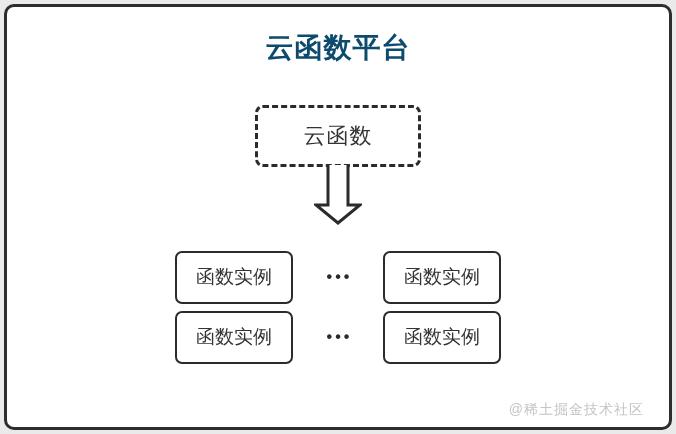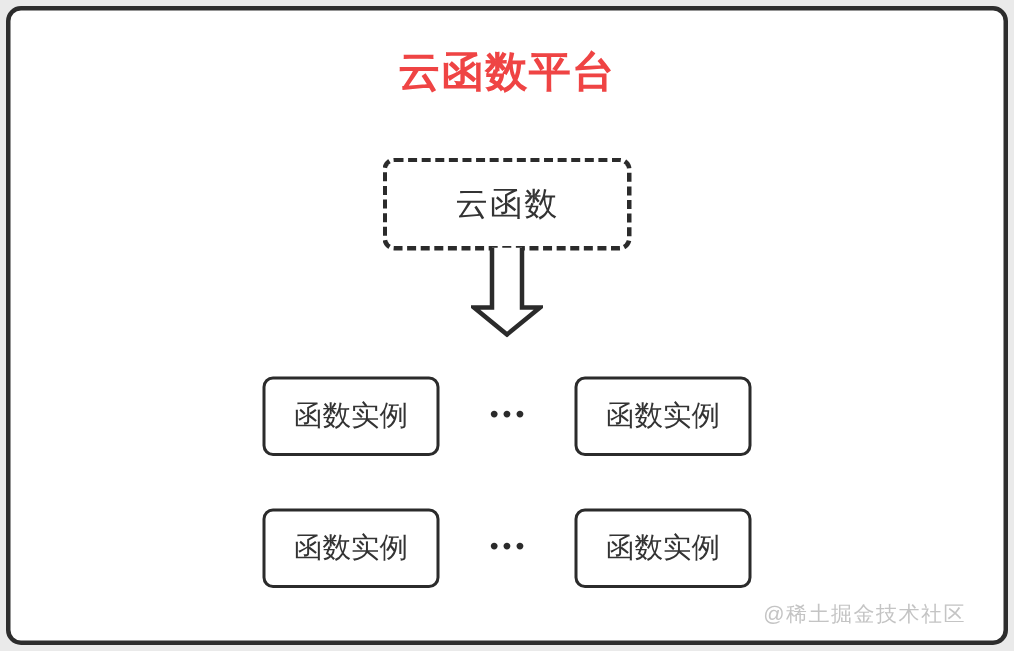--- a/index.html
+++ b/index.html
@@ -23,21 +23,21 @@
     border-radius: 10px;
     display: flex;
     flex-direction: column;
     align-items: center;
   }
   .title {
     margin-top: 24px;
     font-size: 28px;
     line-height: 1.2;
     font-weight: bold;
-    color: #ef4444;
+    color: #0c4a6e;
     letter-spacing: 1px;
   }
   .dashed-box {
     margin-top: 40px;
     width: 166px;
     height: 62px;
     border: 3px dashed #2b2b2b;
     border-radius: 8px;
     background: #ffffff;
     display: flex;
@@ -51,21 +51,21 @@
     letter-spacing: 1px;
   }
   .arrow {
     display: block;
     margin-top: -2px;
   }
   .grid {
     margin-top: 26px;
     display: flex;
     flex-direction: column;
-    gap: 35px;
+    gap: 7px;
   }
   .row {
     display: flex;
     align-items: center;
   }
   .box {
     width: 118px;
     height: 53px;
     border: 2.5px solid #2b2b2b;
     border-radius: 7px;

